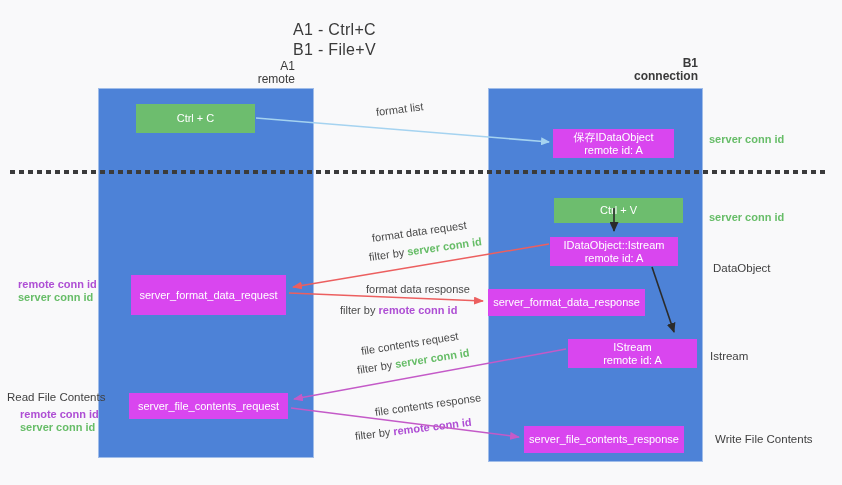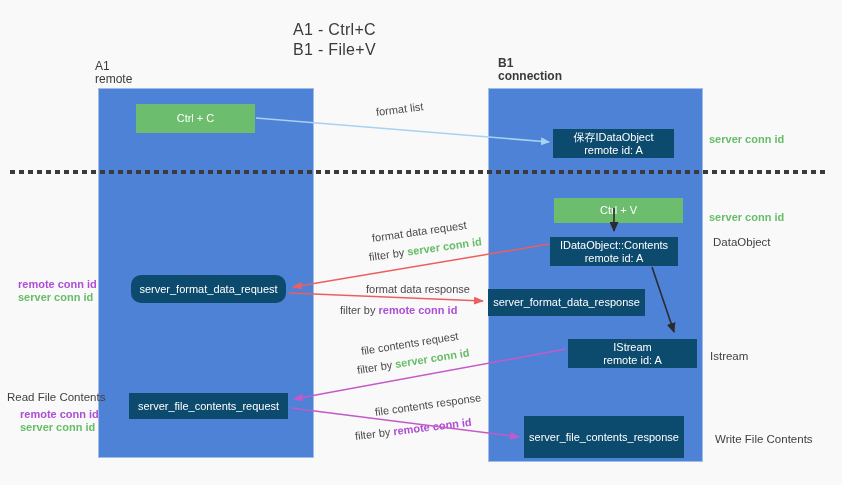--- a/index.html
+++ b/index.html
@@ -18,21 +18,21 @@
     text-align: center;
     font-size: 16px;
     line-height: 20px;
     color: #3a3a3a;
     letter-spacing: .3px;
     margin-top: 12px;
   }
   .col-header {
     position: absolute;
     width: 200px;
-    text-align: left;
+    text-align: right;
     font-size: 12px;
     line-height: 13px;
     color: #3a3a3a;
   }
   .lane {
     position: absolute;
     background: #4d82d7;
     border: 1px solid rgba(170,195,235,.9);
   }
   .node {
@@ -41,21 +41,21 @@
     flex-direction: column;
     align-items: center;
     justify-content: center;
     color: #ffffff;
     font-size: 11px;
     line-height: 13px;
     text-align: center;
     white-space: nowrap;
   }
   .green  { background: #6dbd6e; }
-  .orange { background: #0c4a6e; }
+  .orange { background: #d946ef; }
   .dotted-line {
     position: absolute;
     left: 10px; top: 170px;
     width: 816px; height: 4px;
     background: repeating-linear-gradient(to right, #3b3b3b 0 5px, transparent 5px 9px);
     z-index: 5;
   }
   .arrow-label {
     position: absolute;
     font-size: 11px;
@@ -101,38 +101,38 @@
     <div>B1</div>
     <div>connection</div>
   </div>
 
   <div class="lane" style="left:98px; top:88px; width:216px; height:370px;"></div>
   <div class="lane" style="left:488px; top:88px; width:215px; height:374px;"></div>
 
   <div class="dotted-line"></div>
 
   <div class="node green" style="left:136px; top:104px; width:119px; height:29px; z-index:4;">Ctrl + C</div>
-  <div class="node orange" style="left:131px; top:275px; width:155px; height:28px; z-index:4;border-radius:10px;">server_format_data_request</div>
+  <div class="node orange" style="left:131px; top:275px; width:155px; height:40px; z-index:4;">server_format_data_request</div>
   <div class="node orange" style="left:129px; top:393px; width:159px; height:26px; z-index:4;">server_file_contents_request</div>
 
   <div class="node orange" style="left:553px; top:129px; width:121px; height:29px; z-index:4;">
     <div>保存IDataObject</div>
     <div>remote id: A</div>
   </div>
   <div class="node green" style="left:554px; top:198px; width:129px; height:25px; z-index:4;">Ctrl + V</div>
   <div class="node orange" style="left:550px; top:237px; width:128px; height:29px; z-index:4;">
-    <div>IDataObject::Contents</div>
+    <div>IDataObject::Istream</div>
     <div>remote id: A</div>
   </div>
   <div class="node orange" style="left:488px; top:289px; width:157px; height:27px; z-index:4;">server_format_data_response</div>
   <div class="node orange" style="left:568px; top:339px; width:129px; height:29px; z-index:4;">
     <div>IStream</div>
     <div>remote id: A</div>
   </div>
-  <div class="node orange" style="left:524px; top:416px; width:160px; height:42px; z-index:4;">server_file_contents_response</div>
+  <div class="node orange" style="left:524px; top:426px; width:160px; height:27px; z-index:4;">server_file_contents_response</div>
 
   <div class="arrow-label rot-m7" style="left:376px; top:106px;">format list</div>
 
   <div class="arrow-label rot-m8" style="left:372px; top:232px;">format data request</div>
   <div class="arrow-label rot-m8" style="left:369px; top:251px;">
     <span>filter by </span><span class="green-text">server conn id</span>
   </div>
 
   <div class="arrow-label" style="left:366px; top:283px;">format data response</div>
   <div class="arrow-label" style="left:340px; top:304px;">
@@ -154,21 +154,21 @@
     <div class="green-text">server conn id</div>
   </div>
   <div class="side-label" style="left:7px; top:391px;">
     <div class="gray-label">Read File Contents</div>
     <div class="purple-text" style="padding-left:13px; margin-top:4px;">remote conn id</div>
     <div class="green-text" style="padding-left:13px;">server conn id</div>
   </div>
 
   <div class="side-label green-text" style="left:709px; top:133px;">server conn id</div>
   <div class="side-label green-text" style="left:709px; top:211px;">server conn id</div>
-  <div class="side-label gray-label" style="left:713px; top:236px;text-align:right;">DataObject</div>
+  <div class="side-label gray-label" style="left:713px; top:262px;text-align:right;">DataObject</div>
   <div class="side-label gray-label" style="left:710px; top:350px;">Istream</div>
   <div class="side-label gray-label" style="left:715px; top:433px;">Write File Contents</div>
 
   <svg class="overlay" viewBox="0 0 842 485">
     <defs>
       <marker id="mLightBlue" markerWidth="9" markerHeight="8" refX="8" refY="4" orient="auto" markerUnits="userSpaceOnUse">
         <path d="M0,0 L9,4 L0,8 z" fill="#a5d3f0"></path>
       </marker>
       <marker id="mBlack" markerWidth="10" markerHeight="9" refX="9" refY="4.5" orient="auto" markerUnits="userSpaceOnUse">
         <path d="M0,0 L10,4.5 L0,9 z" fill="#2b2b2b"></path>

